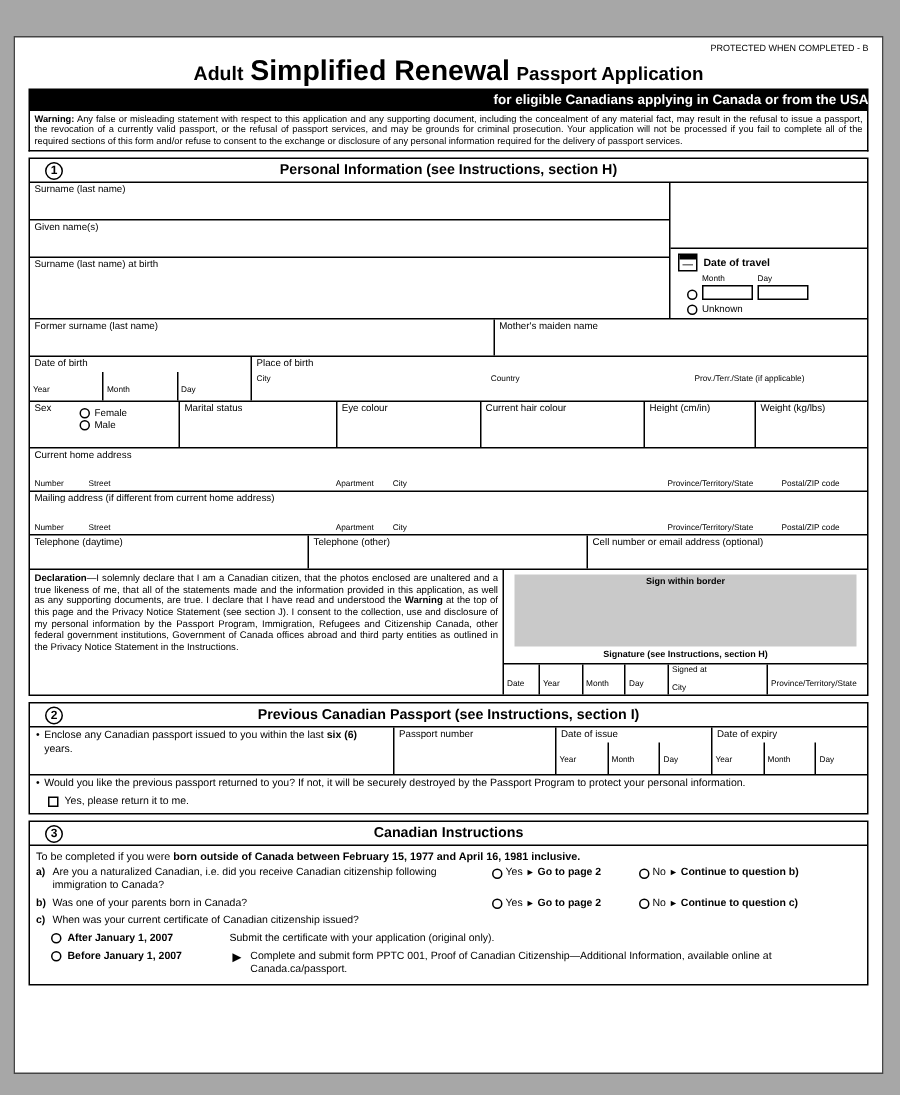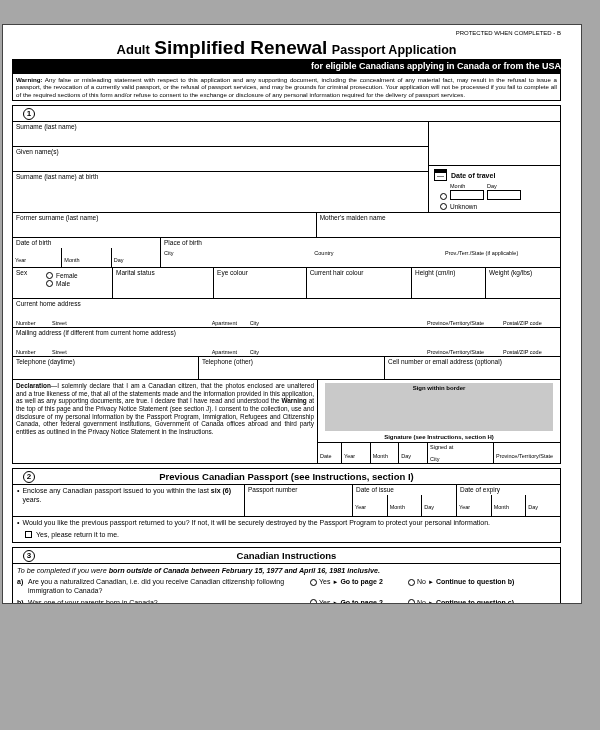--- a/index.html
+++ b/index.html
@@ -4,24 +4,24 @@
 <style>
   * { box-sizing: border-box; margin:0; padding:0; }
   html,body { width:600px; height:730px; }
   body {
     background:#a7a7a7;
     font-family:"Liberation Sans", sans-serif;
     color:#000;
     position:relative;
   }
   .page {
-    position:absolute; left:2px; top:24px;
-    width:580px; height:580px;
+    position:absolute; left:9px; top:24px;
+    width:580px; height:692px;
     background:#fff; border:1px solid #444;
-    padding:5px 20px 4px 9px;
+    padding:5px 9px 4px 9px;
     overflow:hidden;
   }
   .protected { font-size:6px; text-align:right; line-height:1; }
   .title { text-align:center; line-height:1; margin-top:2px; white-space:nowrap; }
   .t1 { font-size:13px; font-weight:bold; }
   .t2 { font-size:19px; font-weight:bold; }
   .t3 { font-size:12.5px; font-weight:bold; }
   .bar1 { background:#000; color:#fff; font-weight:bold; font-size:9px; text-align:right; padding:2px 0 3px; margin-top:2px; }
   .warnbox { border:1px solid #000; border-top:none; font-size:6.2px; line-height:1.2; text-align:justify; padding:2px 3px; }
   .warnbox .b { font-weight:bold; }
@@ -108,21 +108,21 @@
   .s2row { display:flex; border-bottom:1px solid #000; min-height:32px; }
   .s2-bullet { flex:1; padding:2px 3px 2px 4px; font-size:7px; line-height:1.25; }
   .hang { display:flex; gap:3px; }
   .s2-passnum { width:108px; flex:none; border-left:1px solid #000; padding:1px 3px; }
   .s2-datecell { width:104px; flex:none; border-left:1px solid #000; display:flex; flex-direction:column; padding:0; }
   .s2-datecell .lbl { padding:1px 3px 0; }
   .s2-cannot { border-bottom:1px solid #000; font-size:7.2px; font-weight:bold; padding:2px 4px; }
   .s2-b2 { padding:2px 4px 1px; font-size:7px; line-height:1.25; }
   .s2-check { display:flex; align-items:center; gap:4px; padding:2px 4px 4px 12px; font-size:7px; }
 
-  .s3-intro { padding:2px 4px 1px; font-size:7.2px;font-style:italic; }
+  .s3-intro { padding:2px 4px 1px; font-size:7.2px; }
   .s3-q { display:flex; align-items:flex-start; padding:2px 4px 1px; font-size:7px; line-height:1.25; }
   .q-letter { width:11px; flex:none; font-weight:bold; }
   .q-text { flex:1; padding-right:4px; }
   .opt { display:flex; align-items:center; gap:2px; flex:none; }
   .opt-yes { width:98px; }
   .opt-no { width:148px; }
   .arrow { font-size:6px; line-height:1; }
   .arrow.big { font-size:10px; }
   .act { font-weight:bold; }
   .s3-opt { display:flex; align-items:flex-start; gap:4px; padding:2px 4px 1px 14px; font-size:7px; line-height:1.25; }
@@ -146,20 +146,21 @@
   <div class="bar1">for eligible Canadians applying in Canada or from the USA</div>
 
   <div class="warnbox">
     <span class="b">Warning:</span><span> Any false or misleading statement with respect to this application and any supporting document, including the concealment of any material fact, may result in the refusal to issue a passport, the revocation of a currently valid passport, or the refusal of passport services, and may be grounds for criminal prosecution. Your application will not be processed if you fail to complete all of the required sections of this form and/or refuse to consent to the exchange or disclosure of any personal information required for the delivery of passport services.</span>
   </div>
 
 
   <div class="section">
     <div class="sec-head">
       <span class="secnum">1</span>
+      <span>Personal Information (see Instructions, section H)</span>
     </div>
 
     <div class="group-a">
       <div class="ga-left">
         <div class="ga-row">
           <span class="lbl">Surname (last name)</span>
         </div>
         <div class="ga-row">
           <span class="lbl">Given name(s)</span>
         </div>

